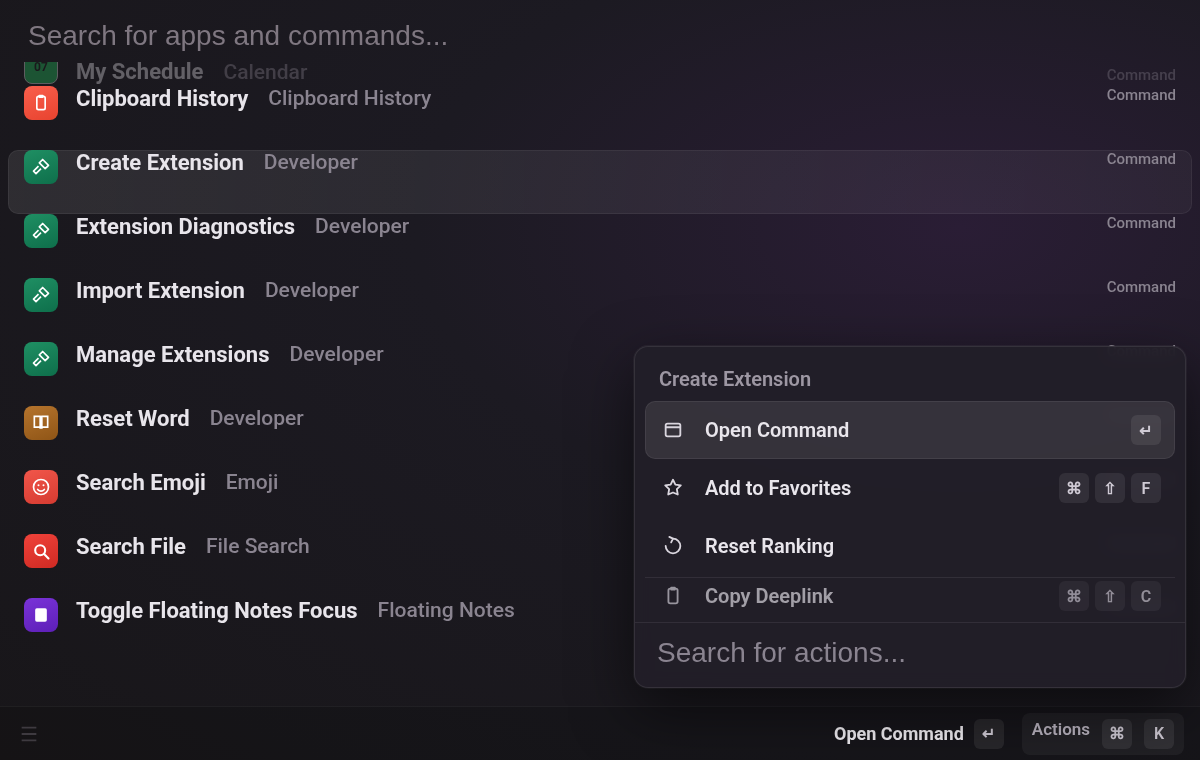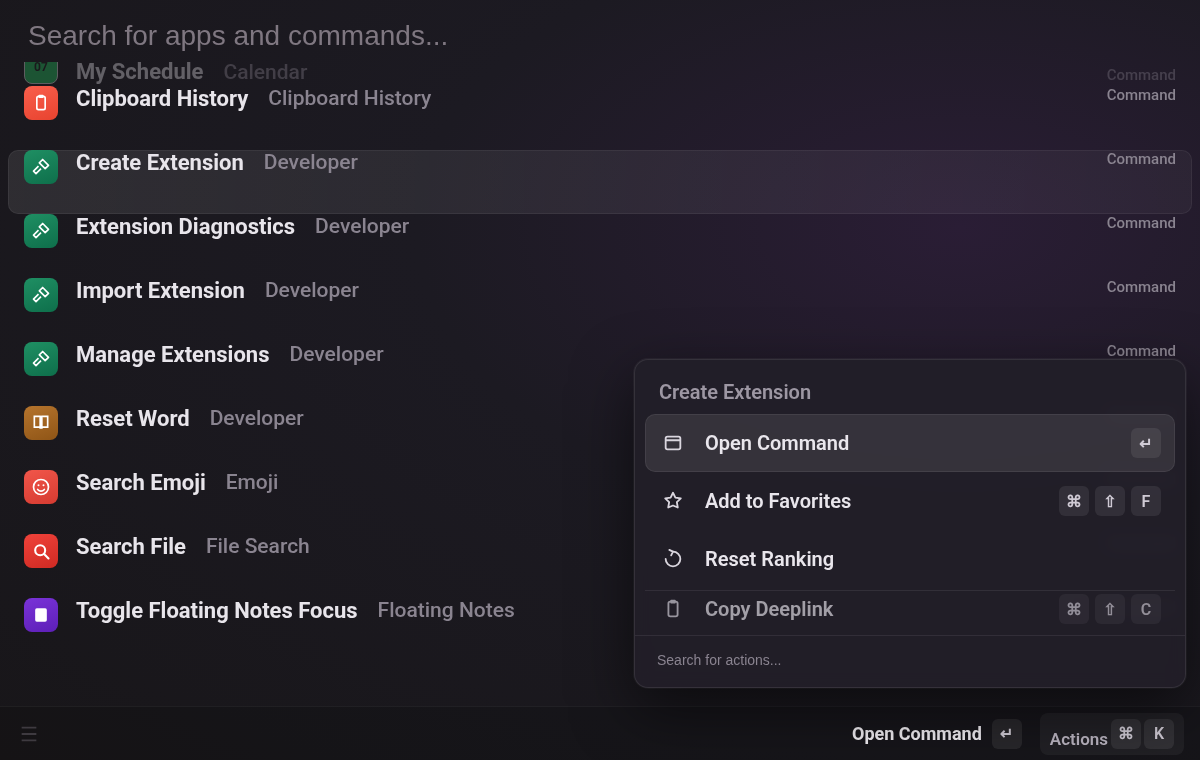--- a/index.html
+++ b/index.html
@@ -157,21 +157,21 @@
     height: 1px; background: rgba(255,255,255,0.08);
     margin: 2px 0 0 0;
   }
   .popup-search {
     padding: 14px 22px 18px 22px;
   }
   .popup-search input {
     width: 100%;
     background: transparent;
     border: none; outline: none;
-    font-size: 14px;
+    font-size: 28px;
     color: #f9a8d4;
   }
   .popup-search input::placeholder { color: #8a8490; }
 
   
   .footer {
     height: 54px;
     display:flex; align-items:center;
     padding: 0 16px 0 18px;
     border-top: 1px solid rgba(255,255,255,0.05);
@@ -183,21 +183,21 @@
   }
   .footer-right {
     margin-left: auto;
     display: flex; align-items: center; gap: 18px;
   }
   .footer-primary {
     display:flex; align-items:center; gap:10px;
     font-size: 18px; font-weight:700; color:#efecf1;
   }
   .footer-actions {
-    display:flex; align-items:flex-end; gap:3px;
+    display:flex; align-items:flex-start; gap:12px;
     background: rgba(255,255,255,0.05);
     padding: 6px 10px;
     border-radius: 8px;
     font-size: 17px; font-weight:600; color:#b9b3bf;
   }
 </style>
 </head>
 <body>
 
 <div class="window">

